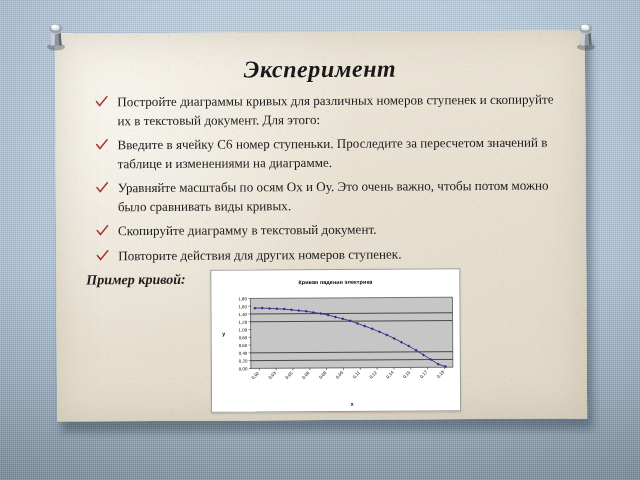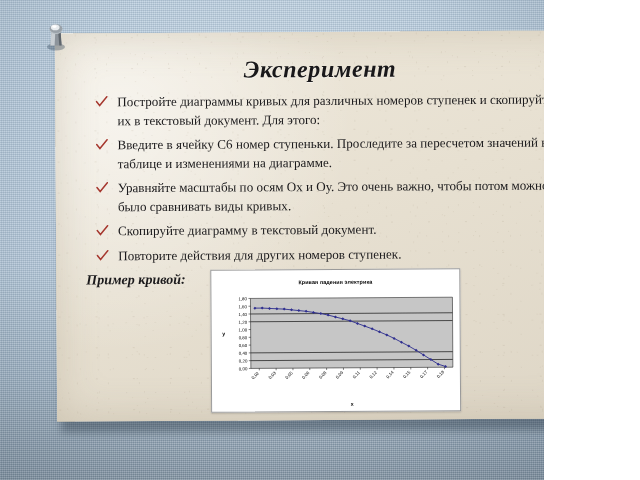--- a/index.html
+++ b/index.html
@@ -9,21 +9,21 @@
   body {
     width: 640px;
     height: 480px;
     overflow: hidden;
     font-family: "Liberation Serif", serif;
   }
 
   
   #slide {
     position: relative;
-    width: 544px;
+    width: 640px;
     height: 480px;
     background:
       linear-gradient(180deg,
         #b6cbdd 0%,
         #b2c7da 55%,
         #9fb4c6 78%,
         #8496a6 100%);
     overflow: hidden;
   }
   #fabric-texture {

